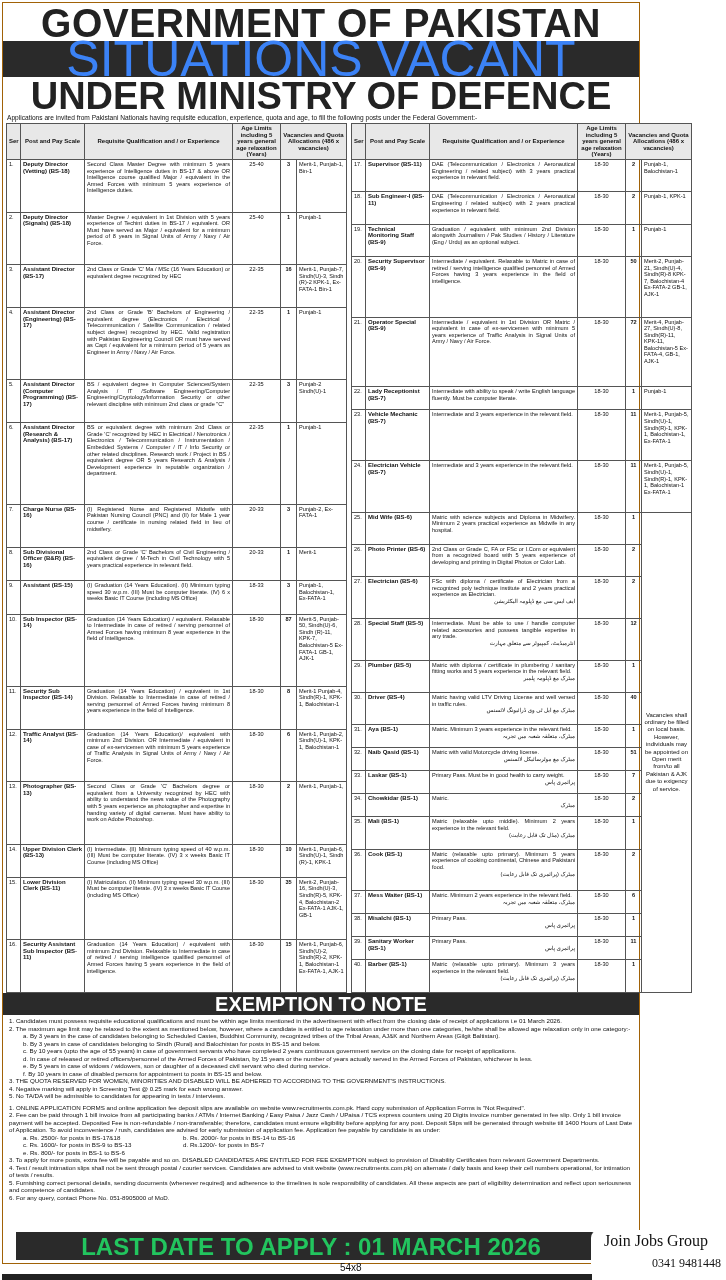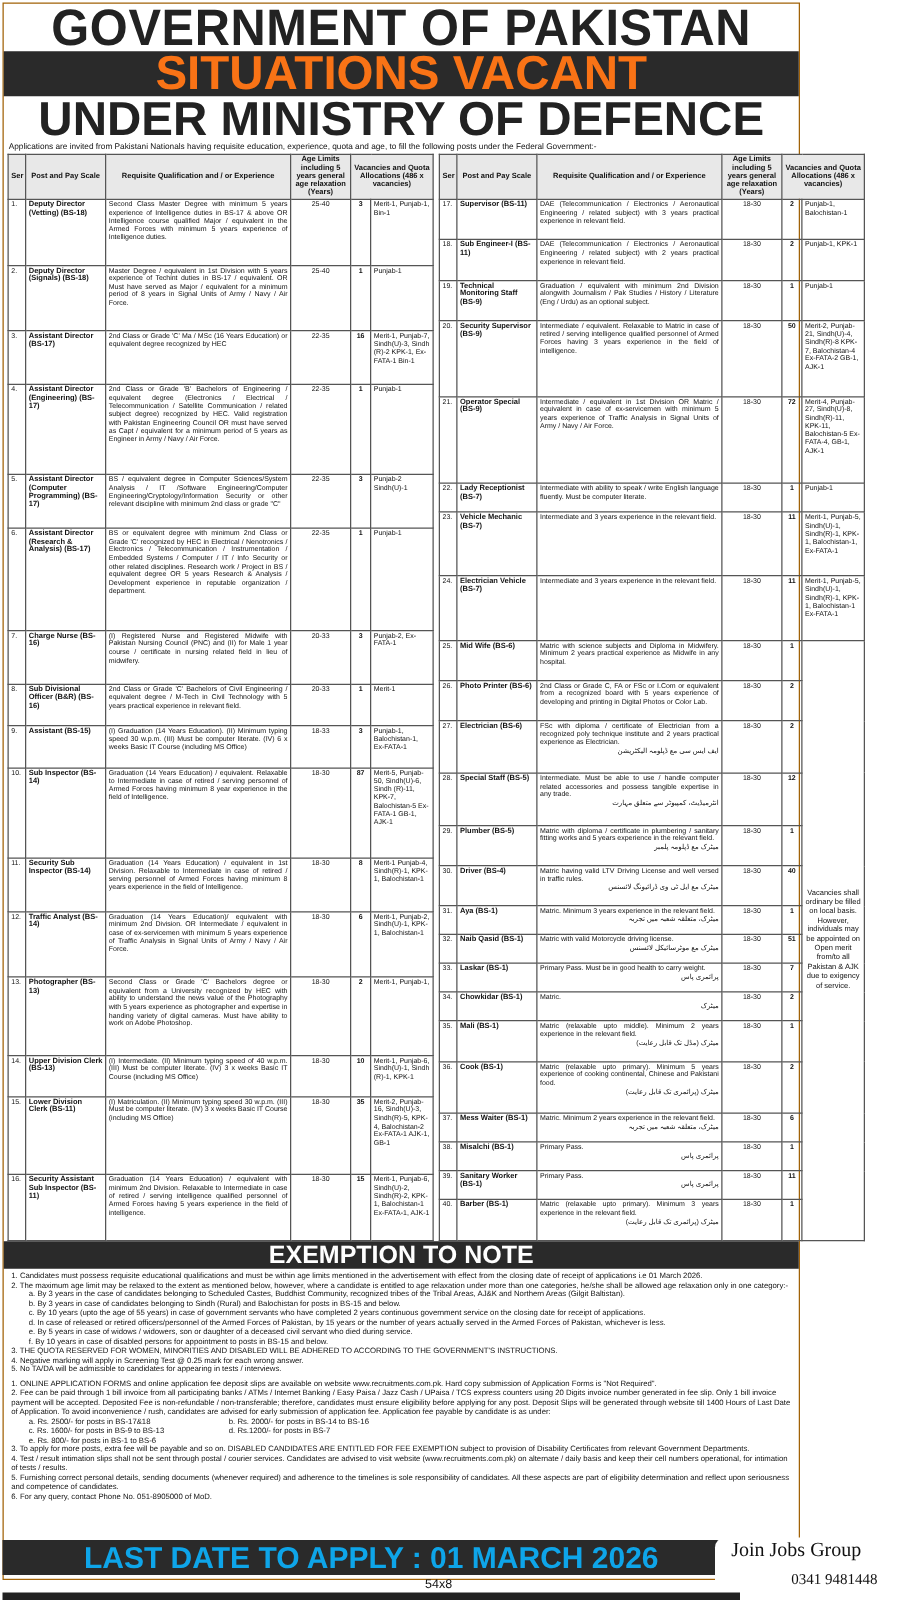--- a/index.html
+++ b/index.html
@@ -1,38 +1,38 @@
 <!DOCTYPE html>
 <html><head>
 <meta charset="utf-8">
 <style>
   html,body{margin:0;padding:0;background:#fff;}
   body{width:726px;height:1280px;overflow:hidden;font-family:"Liberation Sans",sans-serif;color:#111;position:relative;}
   .page{position:absolute;left:2px;top:2px;width:638px;height:1262px;border:1px solid #a16207;box-sizing:border-box;}
   .title1{height:38px;line-height:40px;text-align:center;font-family:"Liberation Sans",sans-serif;font-weight:bold;font-size:39px;letter-spacing:0.5px;transform:scaleY(1.05);color:#222;}
-  .title2{height:36px;line-height:36px;text-align:center;background:#2a2a2a;color:#f97316;font-weight:bold;font-size:38px;}
+  .title2{height:36px;line-height:36px;text-align:center;background:#2a2a2a;color:#3b82f6;font-weight:normal;font-size:50px;}
   .title3{height:36px;line-height:38px;text-align:center;font-weight:bold;font-size:38px;color:#222;}
   .intro{font-size:6.6px;padding:0 4px;height:10px;line-height:10px;}
   .tables{display:flex;gap:4px;padding:0 3px;height:870px;}
   table.jobs{border-collapse:collapse;font-size:5.6px;line-height:6.6px;table-layout:fixed;}
   table.jobs th,table.jobs td{border:1px solid #555;vertical-align:top;padding:1px 2px;}
   table.jobs th{background:#e8e8e8;font-weight:bold;font-size:6px;text-align:center;vertical-align:middle;height:26px;}
   td.ser{width:12px;}
   td.post{font-weight:bold;font-size:6px;}
   td.qual{text-align:justify;}
   td.age{text-align:center;}
   td.vac{text-align:center;font-weight:bold;}
   .merged-note{text-align:center;vertical-align:middle !important;font-size:6px;line-height:7.4px;}
   .banner{background:#2a2a2a;color:#fff;text-align:center;font-weight:bold;font-size:20px;height:22px;line-height:22px;}
   .notes{font-size:6.2px;line-height:7.5px;padding:2px 6px;}
   .notes .l1{padding-left:0;}
   .notes .l2{padding-left:14px;}
   .fees{display:grid;grid-template-columns:160px 200px;padding-left:14px;}
-  .lastdate{position:absolute;left:2px;top:1232px;width:590px;height:28px;background:#2a2a2a;color:#0ea5e9;font-weight:bold;font-size:24px;line-height:30px;text-align:center;}
-  .stamp{position:absolute;left:572px;top:1230px;width:130px;height:50px;background:#fff;border-radius:8px;}
+  .lastdate{position:absolute;left:16px;top:1232px;width:590px;height:28px;background:#2a2a2a;color:#22c55e;font-weight:bold;font-size:24px;line-height:30px;text-align:center;}
+  .stamp{position:absolute;left:591px;top:1230px;width:130px;height:50px;background:#fff;border-radius:8px;}
   .stamp .t1{font-family:"Liberation Serif",serif;font-size:16px;text-align:center;line-height:22px;}
   .stamp .t2{font-family:Liberation Serif, serif;font-size:12px;text-align:right;line-height:22px;}
   .size{position:absolute;left:340px;top:1262px;font-size:10px;}
   .bottombar{position:absolute;left:2px;top:1274px;width:590px;height:6px;background:#222;}
 </style>
 </head>
 <body>
 
 <div class="page">
   <div class="title1">GOVERNMENT OF PAKISTAN</div>

